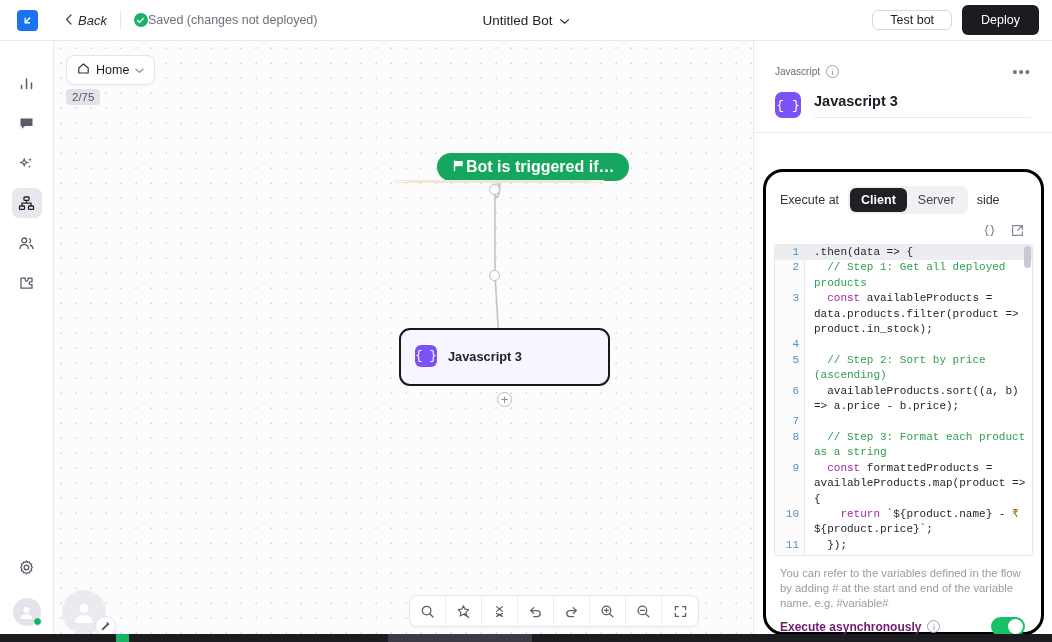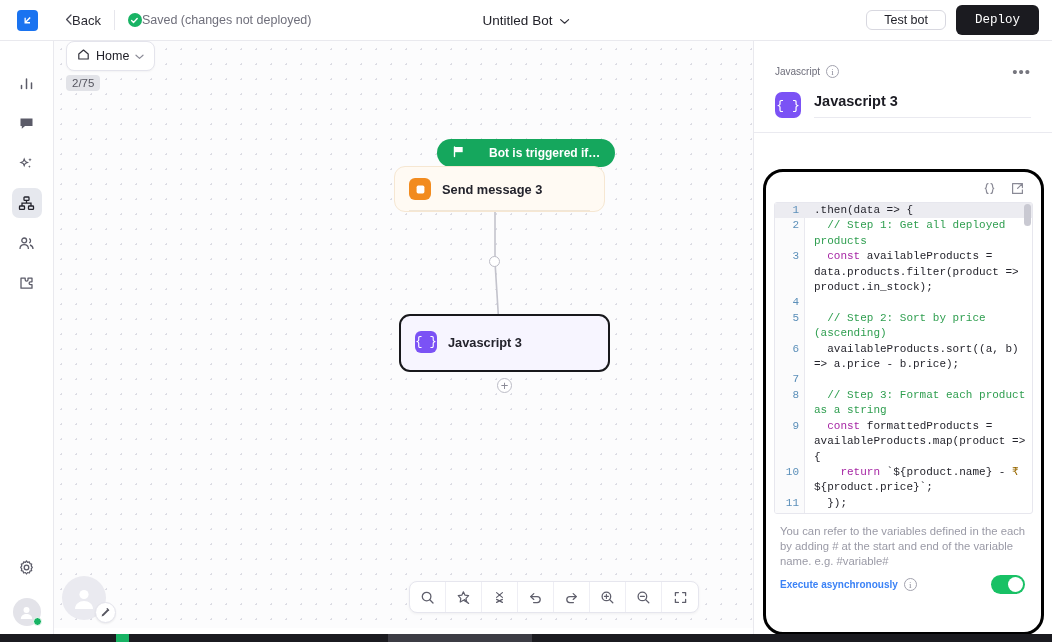--- a/index.html
+++ b/index.html
@@ -15,22 +15,22 @@
     position: absolute; left: 0; top: 0; width: 1052px; height: 41px;
     background: #fff; border-bottom: 1px solid #e9e9ee;
     display: flex; align-items: center; z-index: 30;
   }
   .logo-wrap { width: 54px; height: 41px; display: flex; align-items: center; justify-content: center; }
   .logo {
     width: 21px; height: 21px; border-radius: 4px; background: #1a73f0;
     display: flex; align-items: center; justify-content: center;
   }
   .back-btn {
-    display: flex; align-items: center; margin-left: 11px;
-    font-size: 13px; color: #2b2b33; cursor: pointer;
+    display: flex; align-items: center; gap: 6px; margin-left: 11px;
+    font-size: 13px; color: #2b2b33; cursor: pointer; font-style: italic;
   }
   .sep-v { width: 1px; height: 20px; background: #e6e6ec; margin: 0 13px; }
   .saved { display: flex; align-items: center; font-size: 12.5px; color: #6f6f7b; }
   .check-circle {
     width: 14px; height: 14px; border-radius: 50%; background: #18b364;
     display: flex; align-items: center; justify-content: center;
   }
   .bot-title {
     position: absolute; left: 50%; transform: translateX(-50%);
     display: flex; align-items: center; gap: 7px;
@@ -38,21 +38,21 @@
   }
   .top-right { margin-left: auto; display: flex; align-items: center; gap: 10px; padding-right: 13px; }
   .btn-outline {
     border: 1px solid #d8d8e0; background: #fff; border-radius: 6px;
     font-size: 12.5px; color: #22222a; padding: 2px 17px; cursor: pointer;
     font-family: "Liberation Sans", sans-serif;
   }
   .btn-dark {
     border: none; background: #1b1b20; border-radius: 6px;
     font-size: 12.5px; color: #fff; padding: 8px 19px; cursor: pointer;
-    font-family: Liberation Mono, monospace;
+    font-family: Liberation Sans, sans-serif;
   }
 
   
   .rail {
     position: absolute; left: 0; top: 41px; width: 54px; height: 601px;
     background: #fff; border-right: 1px solid #e9e9ee;
     display: flex; flex-direction: column; align-items: center; z-index: 25;
   }
   .rail-ico {
     width: 30px; height: 30px; border-radius: 7px; margin-top: 10px;
@@ -67,21 +67,21 @@
     background: #e3e3e9; margin-bottom: 16px; cursor: pointer;
     display:flex;align-items:center;justify-content:center;
   }
   .rail-dot {
     position: absolute; right: -1px; bottom: 0px; width: 9px; height: 9px;
     border-radius: 50%; background: #18b364; border: 1.5px solid #fff;
   }
 
   
   .canvas {
-    position: absolute; left: 54px; top: 27px; width: 699px; height: 601px;
+    position: absolute; left: 54px; top: 41px; width: 699px; height: 601px;
     background-color: #fcfcfd;
     background-image: radial-gradient(#dcdce4 1px, transparent 1px);
     background-size: 15px 15px;
     overflow: hidden;
     text-align: center;
   }
   .home-pill {
     position: absolute; left: 12px; top: 14px;
     display: flex; align-items: center; gap: 6px;
     background: #fff; border: 1px solid #e4e4ec; border-radius: 8px;
@@ -102,22 +102,22 @@
     position: absolute; right: -10px; bottom: -3px; width: 21px; height: 21px;
     border-radius: 50%; background: #fff; border: 1px solid #e4e4ec;
     display: flex; align-items: center; justify-content: center;
     box-shadow: 0 1px 2px rgba(0,0,0,.07);
   }
 
   
   .node-trigger {
     position: absolute; left: 383px; top: 112px;
     background: #15a75d; border-radius: 17px; height: 28px;
-    display: flex; align-items: center; gap: 24px; padding: 0 15px;
-    color: #fff; font-size: 12px; font-weight: bold; cursor: pointer;
+    display: flex; align-items: center; gap: 1px; padding: 0 15px;
+    color: #fff; font-size: 16px; font-weight: bold; cursor: pointer;
   }
   .node-card {
     position: absolute; background: #fff; border-radius: 11px; cursor: pointer;
   }
   .node-msg {
     left: 340px; top: 139px; width: 211px;
     background: #fffaf3; border: 1px solid #f6e7d2;
   }
   .node-js {
     left: 345px; top: 287px; width: 211px; height: 58px;
@@ -224,21 +224,21 @@
   .scroll-th {
     position: absolute; right: 1px; top: 1px; width: 7px; height: 22px;
     background: #c9c9d2; border-radius: 4px;
   }
   .hint {
     padding: 10px 14px 0 14px; font-size: 11.3px; line-height: 15px; color: #9a9aa6;
   }
   .async-row {
     display: flex; align-items: center; padding: 6px 16px 0 14px;
   }
-  .async-lbl { font-size: 10px; color: #3b82f6; font-weight: bold; }
+  .async-lbl { font-size: 12px; color: #701a75; font-weight: bold; }
   .toggle {
     margin-left: auto; width: 34px; height: 19px; border-radius: 10px;
     background: #18c165; position: relative; cursor: pointer;
   }
   .toggle .knob {
     position: absolute; right: 2px; top: 2px; width: 15px; height: 15px;
     border-radius: 50%; background: #fff;
   }
   .bottom-strip {
     position: absolute; left: 0; bottom: 0; width: 1052px; height: 8px;
@@ -378,28 +378,20 @@
       <span>
         <svg width="13" height="13" viewBox="0 0 13 13">
             <path d="M2.5 2 h8.2 v5.2 h-8.2 z" fill="#fff"></path>
             <path d="M2.5 2 v9.5" stroke="#fff" stroke-width="1.4" stroke-linecap="round"></path>
           </svg>
       </span>
       <span>Bot is triggered if…</span>
     </div>
 
     <div class="node-card node-msg">
-      <div class="node-head">
-        <span class="node-ico orange">
-          <svg width="13" height="13" viewBox="0 0 13 13">
-              <rect x="2.6" y="2.6" width="7.8" height="7.8" rx="1.6" fill="#fff"></rect>
-            </svg>
-        </span>
-        <span class="node-title">Send message 3</span>
-      </div>
       <div class="node-div"></div>
     </div>
 
     <div class="node-card node-js">
       <div class="node-head" style="padding-top:15px;">
         <span class="node-ico purple">{&nbsp;}</span>
         <span class="node-title">Javascript 3</span>
       </div>
     </div>
     <div class="plus-port" style="left:443px; top:351px;">+</div>
@@ -477,20 +469,28 @@
       <span class="dots">•••</span>
     </div>
     <div class="panel-title-row">
       <span class="panel-title-ico">{&nbsp;}</span>
       <span class="panel-title-txt">Javascript 3</span>
     </div>
     <div class="panel-rule"></div>
 
     <div class="hilite">
 
+      <div class="exec-row">
+        <span class="exec-lbl">Execute at</span>
+        <span class="seg">
+          <span class="seg-item on">Client</span>
+          <span class="seg-item">Server</span>
+        </span>
+        <span class="exec-lbl">side</span>
+      </div>
 
       <div class="code-tools">
         <span class="code-tool">
           <svg width="15" height="15" viewBox="0 0 15 15">
               <path d="M6 2.6 c-1.6 0-1.6 1.8-1.6 3 c0 1.2-.6 1.9-1.6 1.9 c1 0 1.6 .7 1.6 1.9 c0 1.2 0 3 1.6 3" stroke="currentColor" stroke-width="1.2" fill="none" stroke-linecap="round"></path>
               <path d="M9 2.6 c1.6 0 1.6 1.8 1.6 3 c0 1.2 .6 1.9 1.6 1.9 c-1 0-1.6 .7-1.6 1.9 c0 1.2 0 3-1.6 3" stroke="currentColor" stroke-width="1.2" fill="none" stroke-linecap="round"></path>
             </svg>
         </span>
         <span class="code-tool">
           <svg width="15" height="15" viewBox="0 0 15 15">
@@ -548,21 +548,21 @@
               <span class="ct"><span>  });</span></span>
             </div>
             <div class="crow">
               <span class="ln">12</span>
               <span class="ct"><span></span></span>
             </div>
           </div>
         <div class="scroll-th"></div>
       </div>
 
-      <div class="hint">You can refer to the variables defined in the each by adding # at the start and end of the variable name. e.g. #variable#</div>
+      <div class="hint">You can refer to the variables defined in the flow by adding # at the start and end of the variable name. e.g. #variable#</div>
 
       <div class="async-row">
         <span class="async-lbl">Execute asynchronously</span>
         <span class="info-ico" style="margin-left:6px;">i</span>
         <span class="toggle">
           <span class="knob"></span>
         </span>
       </div>
     </div>
   </div>

